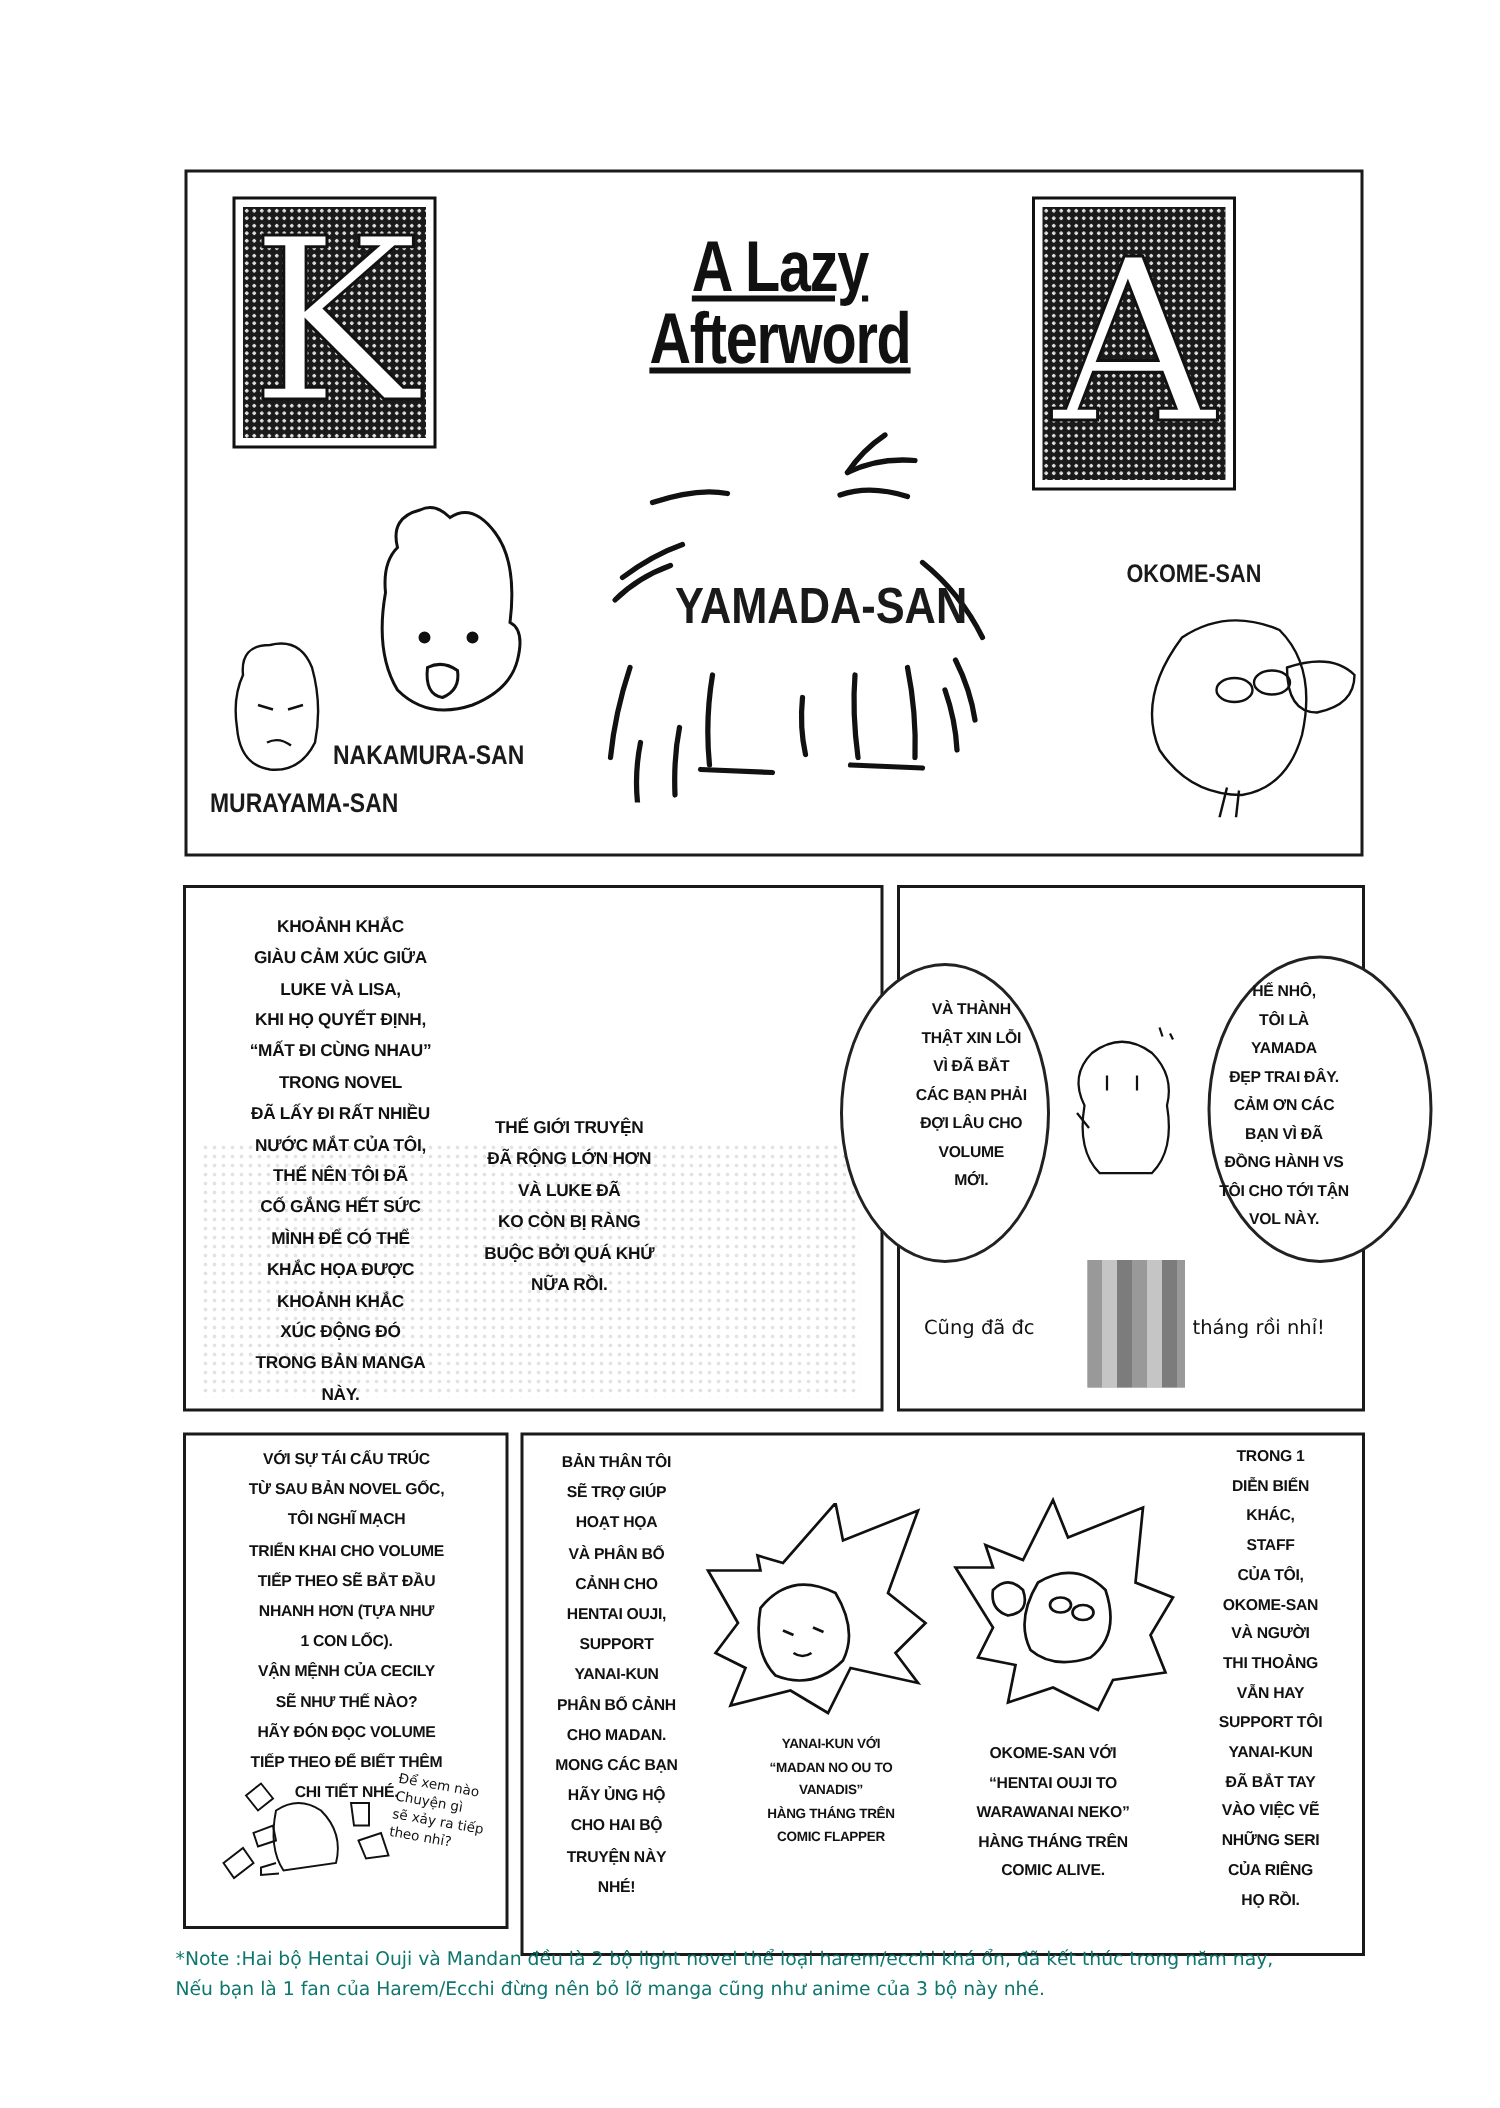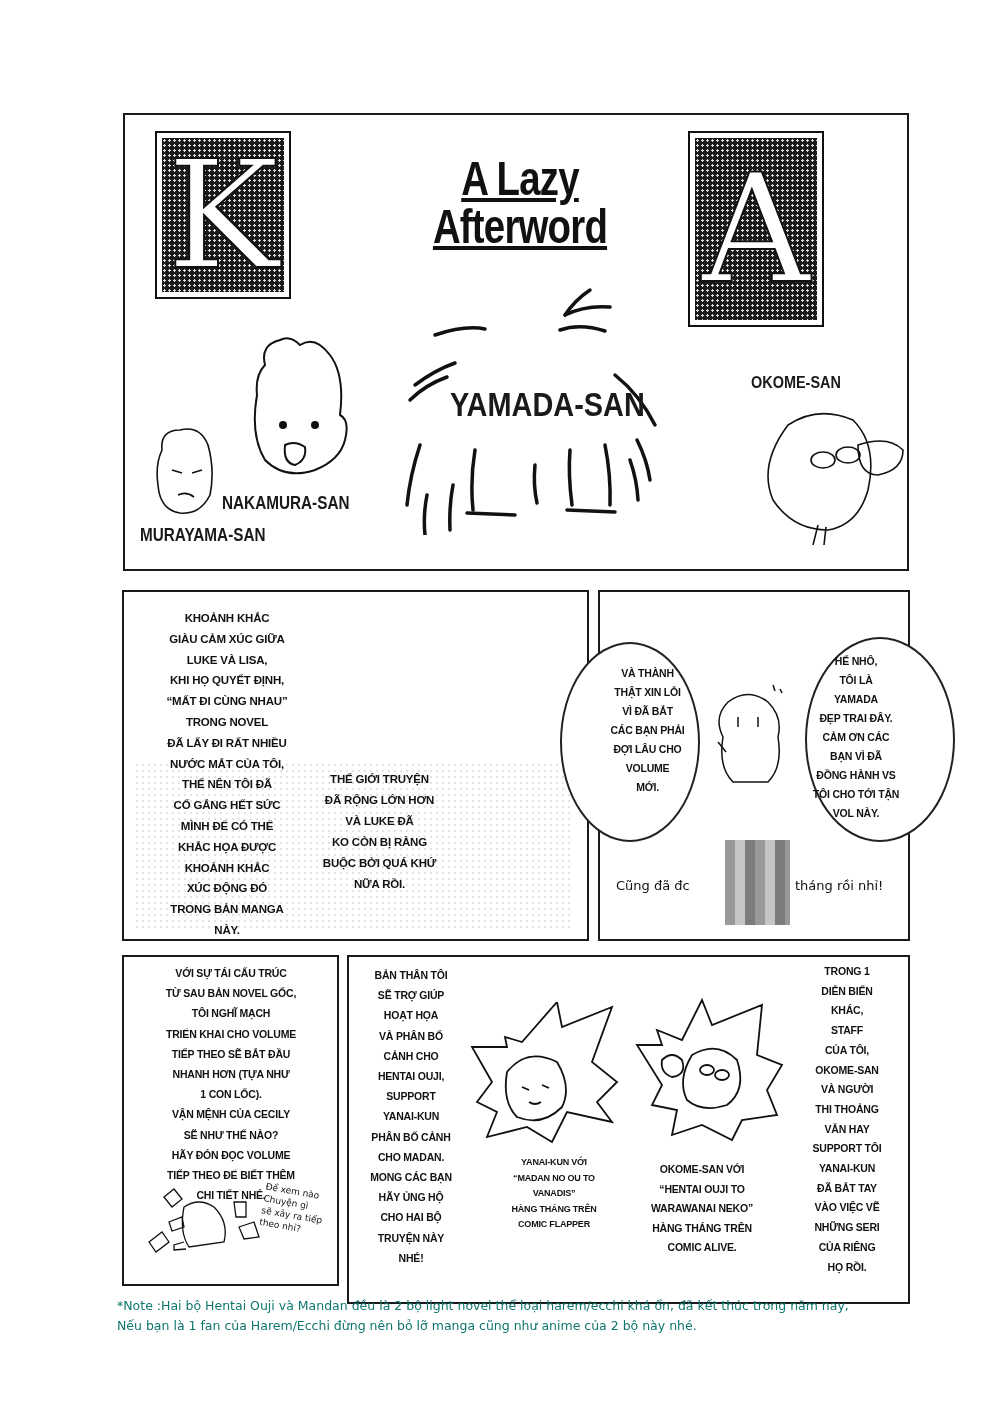--- a/index.html
+++ b/index.html
@@ -151,21 +151,21 @@
 ĐÃ LẤY ĐI RẤT NHIỀU
 NƯỚC MẮT CỦA TÔI,
 THẾ NÊN TÔI ĐÃ
 CỐ GẮNG HẾT SỨC
 MÌNH ĐỂ CÓ THỂ
 KHẮC HỌA ĐƯỢC
 KHOẢNH KHẮC
 XÚC ĐỘNG ĐÓ
 TRONG BẢN MANGA
 NÀY.</div>
-  <div class="abs comic" style="left:183px; top:150px; width:145px; font-size:11.5px; line-height:21px;margin-top:27px;">THẾ GIỚI TRUYỆN
+  <div class="abs comic" style="left:183px; top:150px; width:145px; font-size:11.5px; line-height:21px;">THẾ GIỚI TRUYỆN
 ĐÃ RỘNG LỚN HƠN
 VÀ LUKE ĐÃ
 KO CÒN BỊ RÀNG
 BUỘC BỞI QUÁ KHỨ
 NỮA RỒI.</div>
 </div>
 
 <div class="panel" style="left:598px; top:590px; width:312px; height:351px;">
   <div class="bubble" style="left:-40px; top:50px; width:140px; height:200px;"></div>
   <div class="abs comic" style="left:0px; top:72px; width:95px; font-size:10.5px; line-height:19px;">VÀ THÀNH
@@ -293,14 +293,14 @@
 YANAI-KUN
 ĐÃ BẮT TAY
 VÀO VIỆC VẼ
 NHỮNG SERI
 CỦA RIÊNG
 HỌ RỒI.</div>
 </div>
 
 <div class="note hand">
   <div>*Note :Hai bộ Hentai Ouji và Mandan đều là 2 bộ light novel thể loại harem/ecchi khá ổn, đã kết thúc trong năm nay,</div>
-  <div>Nếu bạn là 1 fan của Harem/Ecchi  đừng nên bỏ lỡ manga cũng như anime của 2 bộ này nhé.</div>
+  <div>Nếu bạn là 1 fan của Harem/Ecchi  đừng nên bỏ lỡ manga cũng như anime của 3 bộ này nhé.</div>
 </div>
 
 </body></html>

